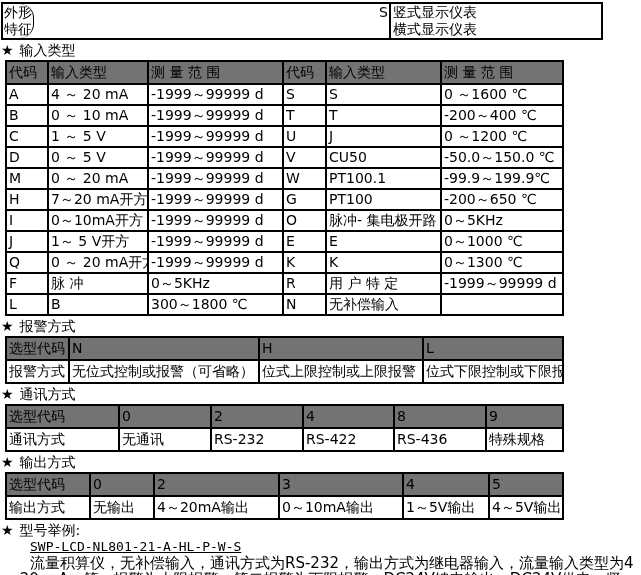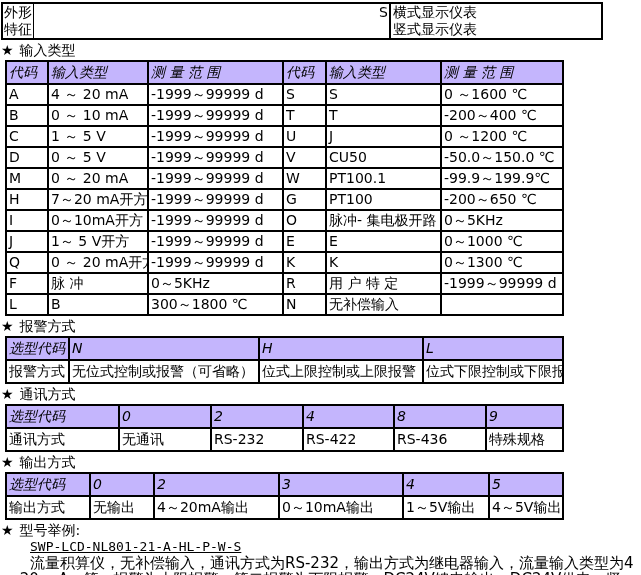--- a/index.html
+++ b/index.html
@@ -9,21 +9,21 @@
     font-family: "DejaVu Sans", sans-serif;
     color: #000;
   }
   
   .shape-box {
     margin: 2px 0 0 1px; width: 602px; height: 38px;
     border: 2px solid #000; display: flex; align-items: stretch;
   }
   .shape-label {
     width: 31px; border-right: 1px solid #000;
-    font-size: 14px; line-height: 17px; padding-left: 1px; white-space: nowrap; overflow: hidden;
+    font-size: 14px; line-height: 17px; padding-left: 1px; white-space: nowrap; overflow: hidden; border-radius: 14px;
   }
   .shape-mid { flex: 1; text-align: right; font-size: 14px; line-height: 17px; padding-right: 1px; }
   .shape-right {
     width: 212px; border-left: 2px solid #000;
     font-size: 14px; line-height: 17px; padding-left: 2px; white-space: nowrap; overflow: hidden;
   }
   
   .sec-head {
     margin: 3px 0 2px 0; padding-left: 1px;
     font-size: 14px; line-height: 15px; white-space: nowrap;
@@ -32,21 +32,21 @@
   
   table.sel {
     border-collapse: collapse; table-layout: fixed;
     margin-left: 5px; width: 557px;
   }
   table.sel th, table.sel td {
     border: 2px solid #000; padding: 0 1px 0 2px;
     font-size: 14px; font-weight: normal; text-align: left;
     white-space: nowrap; overflow: hidden;
   }
-  table.sel thead th { background: #c4b5fd; font-style: italic; }
+  table.sel thead th { background: #737373; }
   table.input-tbl th { line-height: 21px; }
   table.input-tbl td { line-height: 19px; }
   table.small-tbl th, table.small-tbl td { line-height: 21px; }
   
   .model-line {
     margin: 2px 0 1px 30px; font-family: "DejaVu Sans Mono", monospace;
     font-size: 13px; line-height: 14px; white-space: nowrap; text-decoration: underline;
   }
   .model-desc {
     margin: 1px 0 0 0; width: 640px;
@@ -57,22 +57,22 @@
 </head>
 <body>
 
 <div class="shape-box">
   <div class="shape-label">
     <div>外形</div>
     <div>特征</div>
   </div>
   <div class="shape-mid">S</div>
   <div class="shape-right">
+    <div>竖式显示仪表</div>
     <div>横式显示仪表</div>
-    <div>竖式显示仪表</div>
   </div>
 </div>
 
 <div class="sec-head"><span class="star">★</span><span>输入类型</span></div>
 
 <table class="sel input-tbl">
   <colgroup>
     <col style="width:42px">
       <col style="width:100px">
       <col style="width:135px">

